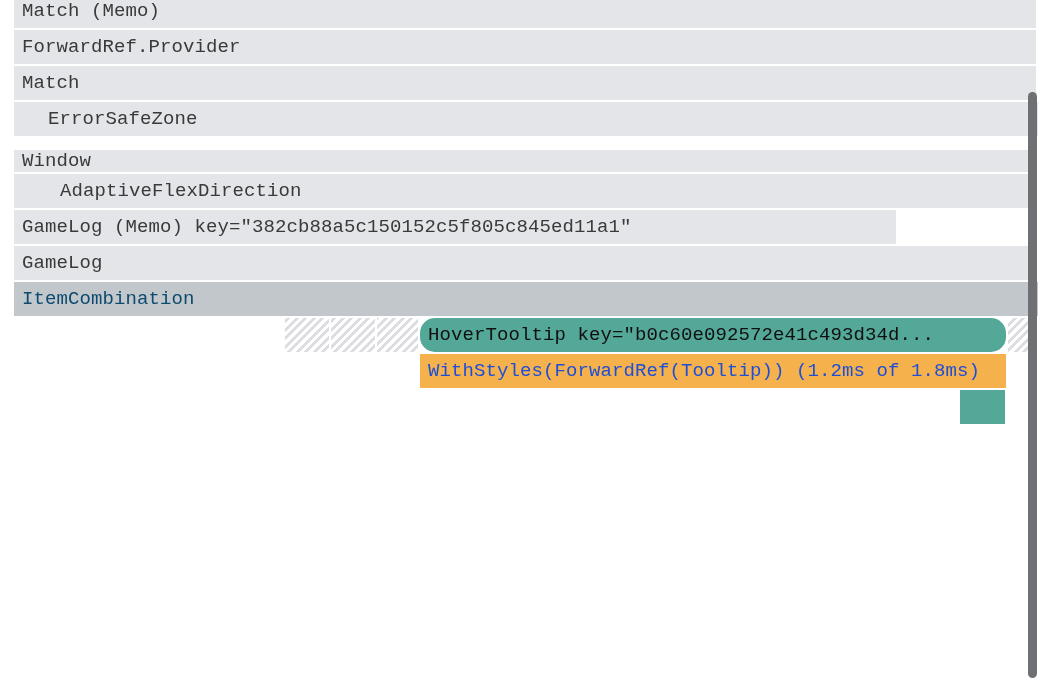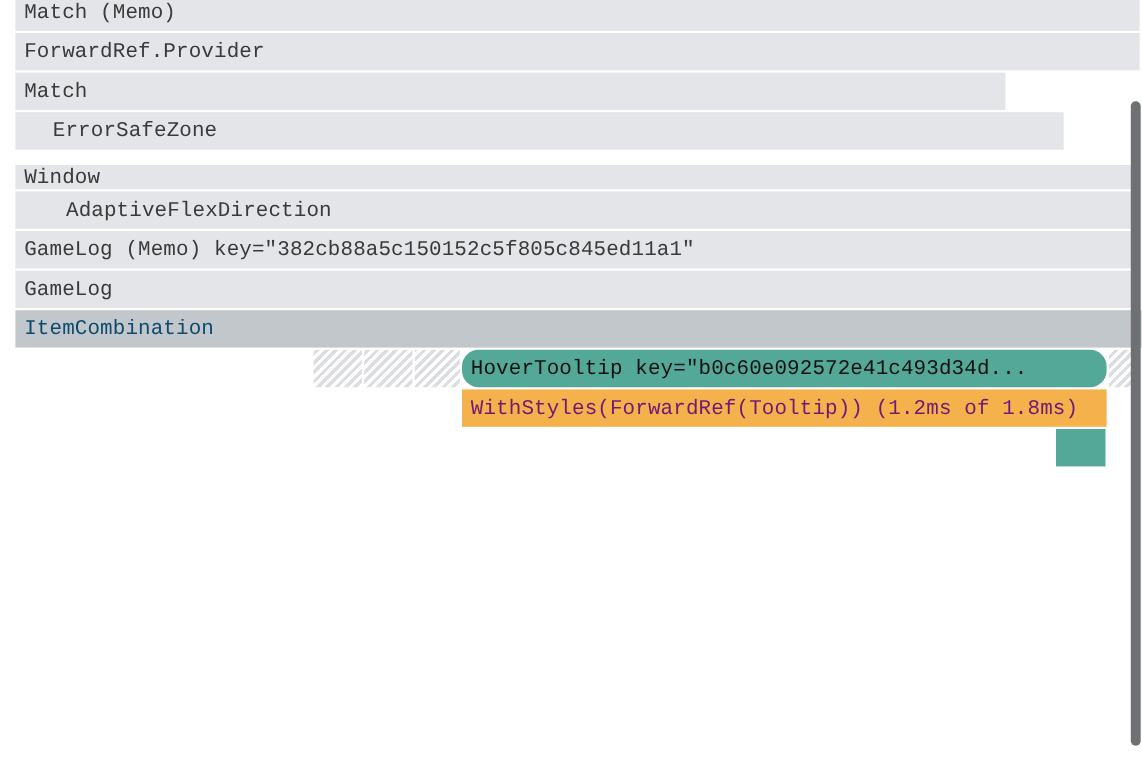--- a/index.html
+++ b/index.html
@@ -54,21 +54,21 @@
     background: #c2c7cc;
     color: #0c4a6e;
   }
   .cell--teal {
     background: #54a898;
     color: #101010;
     border-radius: 15px;
   }
   .cell--orange {
     background: #f5b14c;
-    color: #701a75;
+    color: #1d4ed8;
   }
   .cell--teal-small {
     background: #54a898;
   }
 
   
   .cell--hatched {
     background-color: #ffffff;
     background-image: repeating-linear-gradient(
       -45deg,
@@ -103,33 +103,33 @@
 
 <div id="flamegraph">
 
   <div id="cells-layer">
       <div class="cell cell--dim" style="left: 14px; top: -6px; width: 1022px; height: 34px;">
         <span class="label">Match (Memo)</span>
       </div>
       <div class="cell cell--dim" style="left: 14px; top: 30px; width: 1022px; height: 34px;">
         <span class="label">ForwardRef.Provider</span>
       </div>
-      <div class="cell cell--dim" style="left: 14px; top: 66px; width: 900px; height: 34px;">
+      <div class="cell cell--dim" style="left: 14px; top: 66px; width: 1022px; height: 34px;">
         <span class="label">Match</span>
       </div>
-      <div class="cell cell--dim" style="left: 14px; top: 102px; width: 953px; height: 34px; padding-left: 34px;">
+      <div class="cell cell--dim" style="left: 14px; top: 102px; width: 1025px; height: 34px; padding-left: 34px;">
         <span class="label">ErrorSafeZone</span>
       </div>
       <div class="cell cell--dim" style="left: 14px; top: 150px; width: 1022px; height: 22px;">
         <span class="label">Window</span>
       </div>
       <div class="cell cell--dim" style="left: 14px; top: 174px; width: 1022px; height: 34px; padding-left: 46px;">
         <span class="label">AdaptiveFlexDirection</span>
       </div>
-      <div class="cell cell--dim" style="left: 14px; top: 210px; width: 1022px; height: 34px;">
+      <div class="cell cell--dim" style="left: 14px; top: 210px; width: 882px; height: 34px;">
         <span class="label">GameLog (Memo) key="382cb88a5c150152c5f805c845ed11a1"</span>
       </div>
       <div class="cell cell--dim" style="left: 14px; top: 246px; width: 1022px; height: 34px;">
         <span class="label">GameLog</span>
       </div>
       <div class="cell cell--selected" style="left: 14px; top: 282px; width: 1024px; height: 34px;">
         <span class="label">ItemCombination</span>
       </div>
       <div class="cell cell--hatched" style="left: 285px; top: 318px; width: 44px; height: 34px;"></div>
       <div class="cell cell--hatched" style="left: 331px; top: 318px; width: 44px; height: 34px;"></div>

